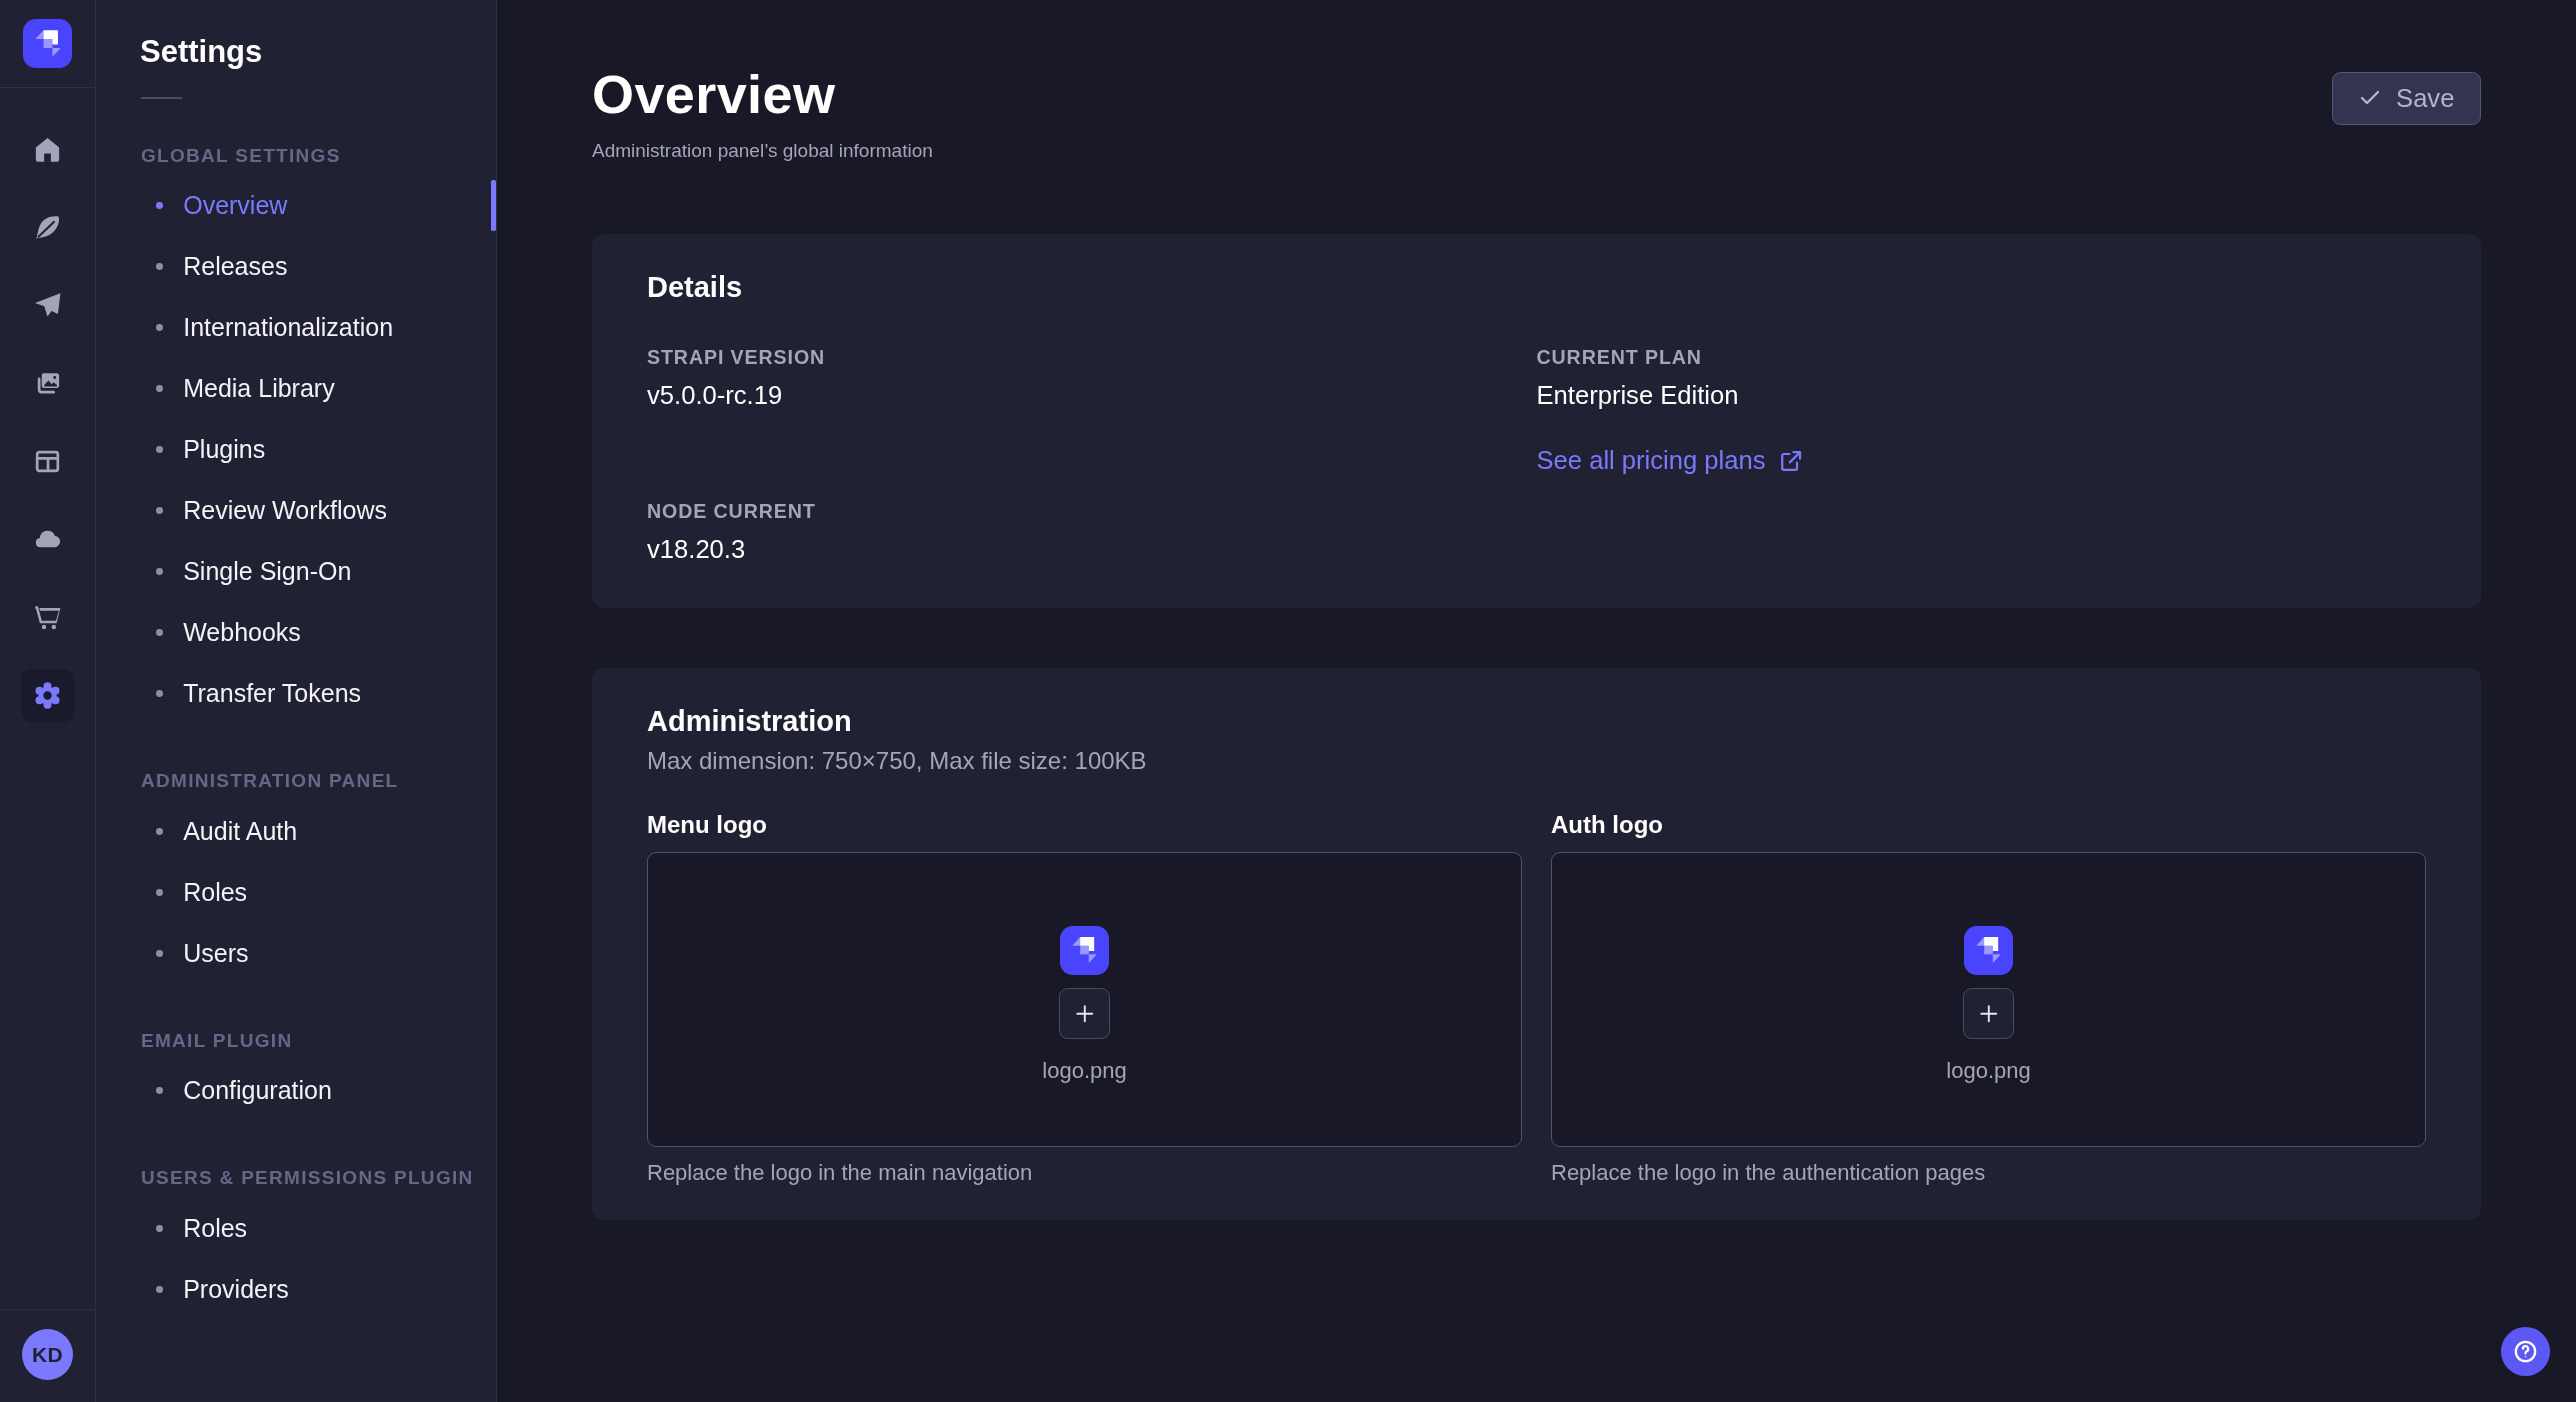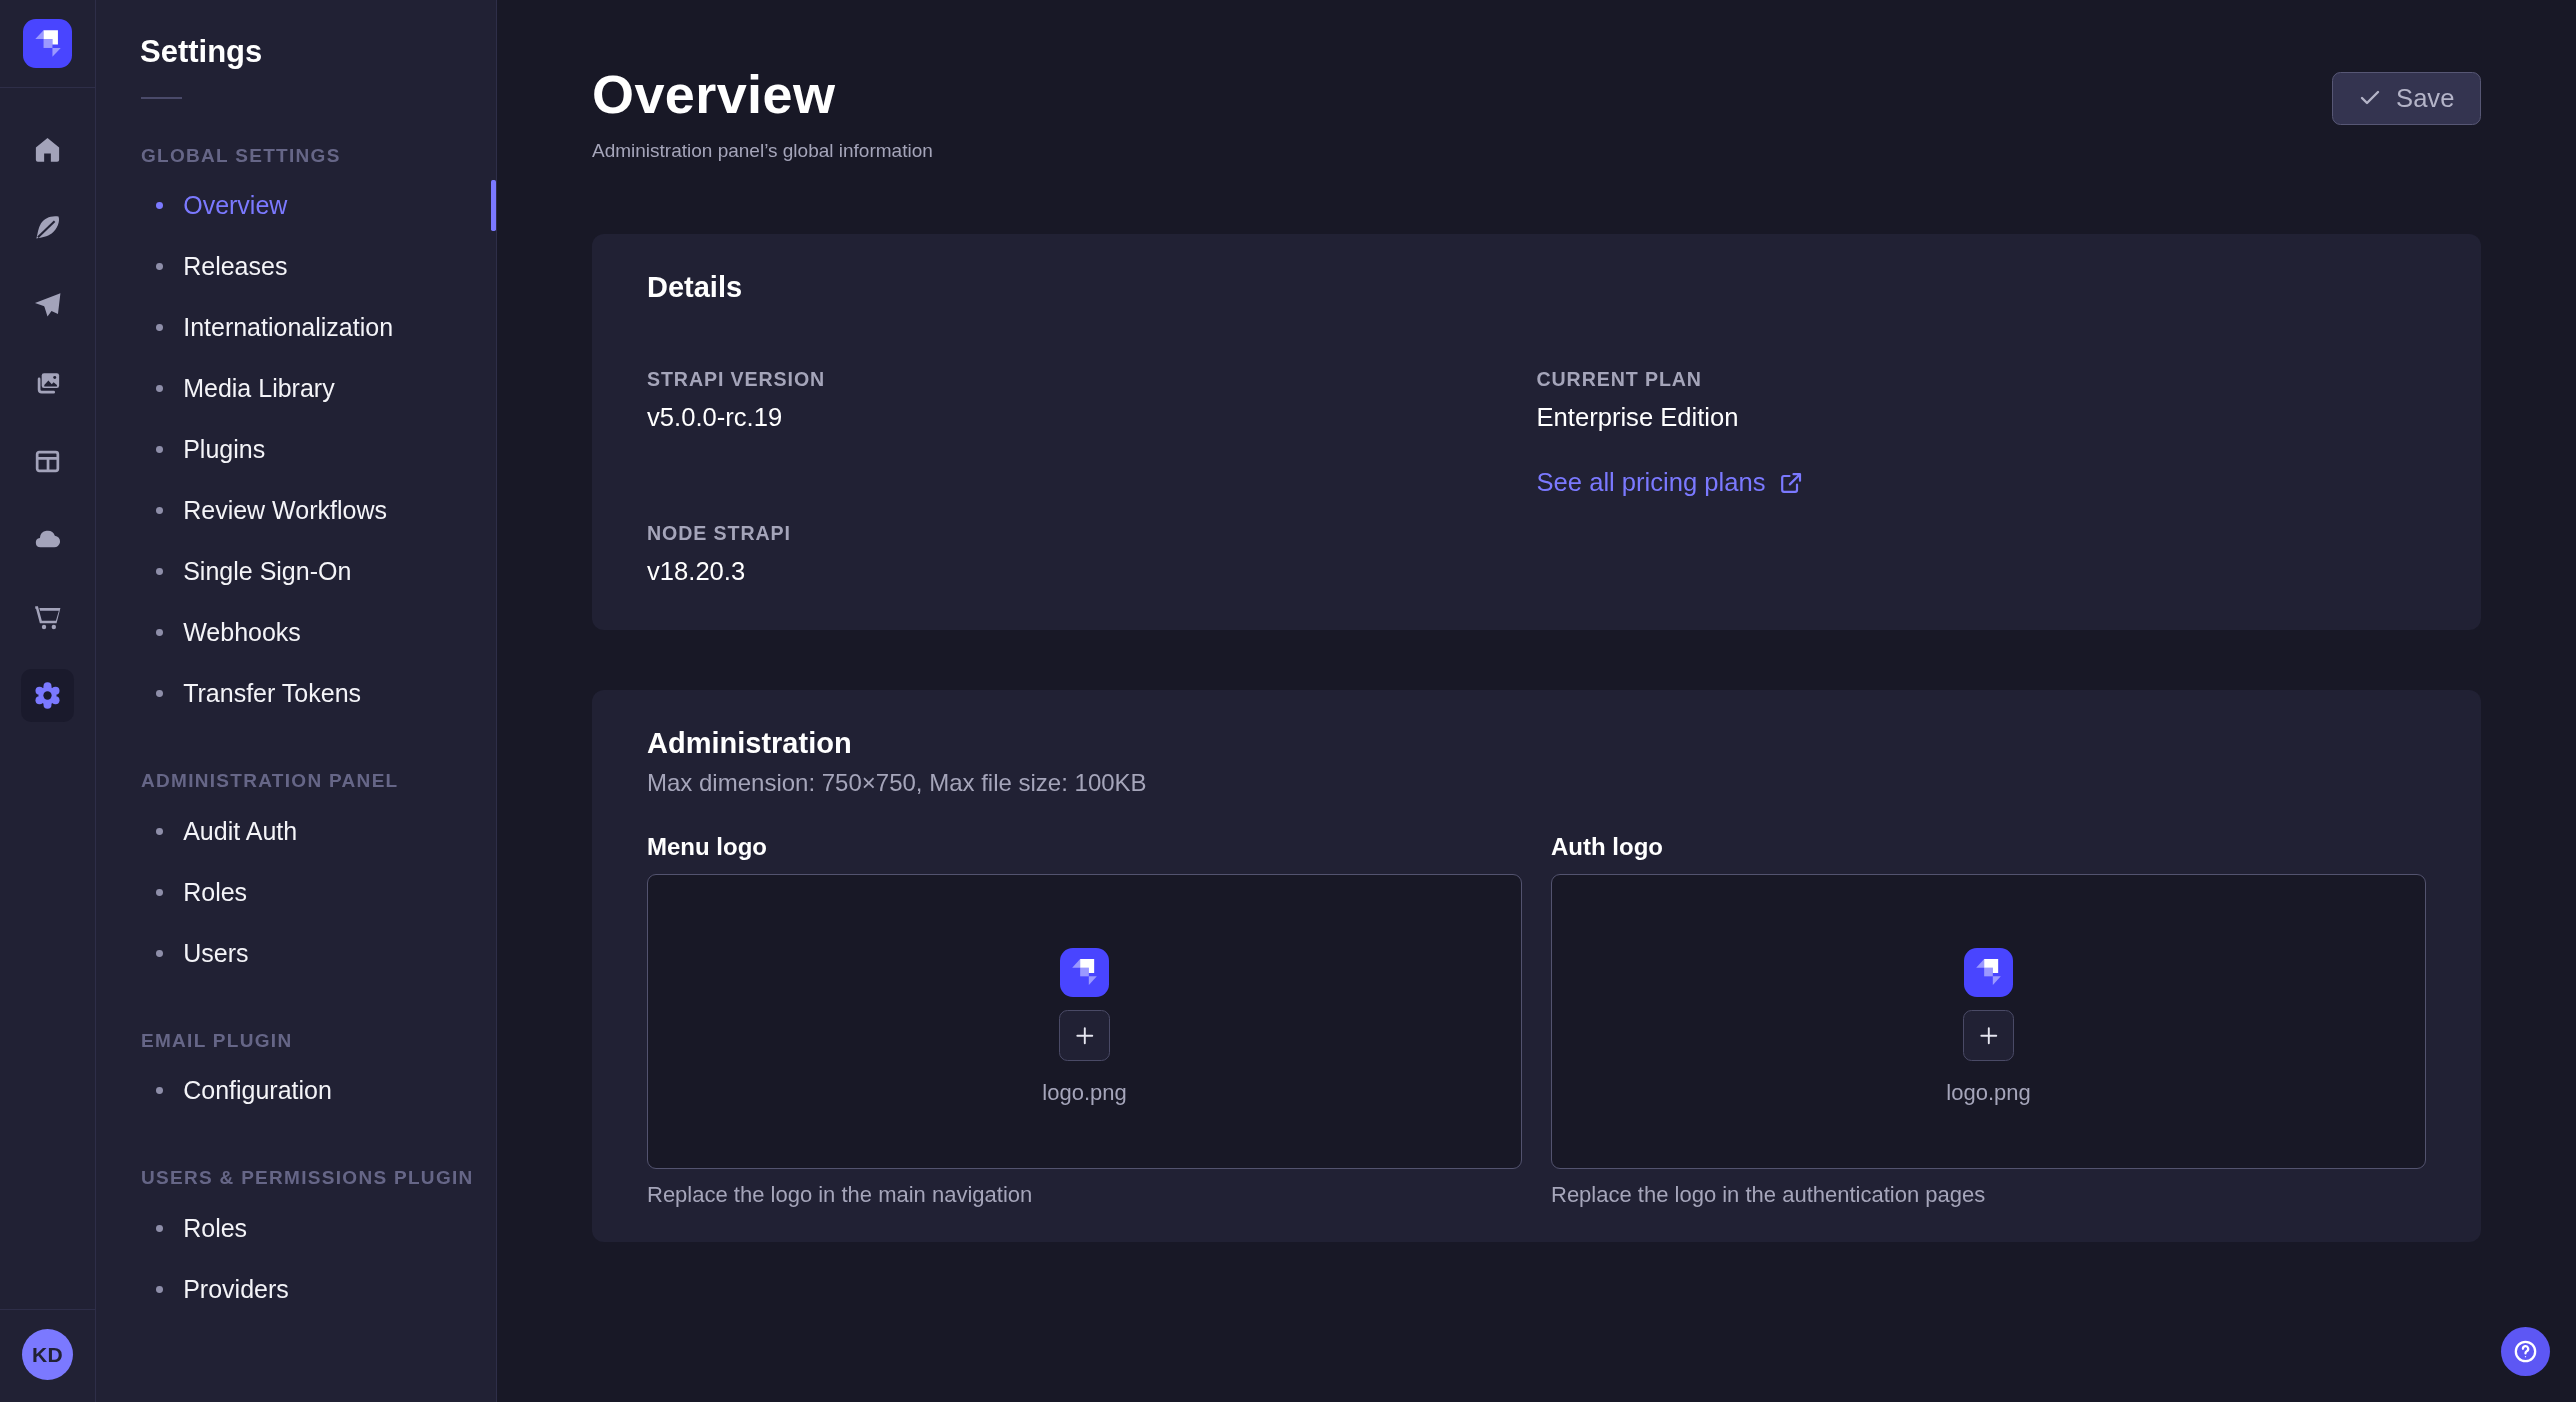--- a/index.html
+++ b/index.html
@@ -41,21 +41,21 @@
   .main{flex:1;background:#181826;padding:0 95px;position:relative;overflow:hidden;}
   .page-header{padding-top:63px;display:flex;justify-content:space-between;align-items:flex-start;}
   .page-header h1{margin:0;font-size:54px;font-weight:700;letter-spacing:0.4px;}
   .page-sub{margin-top:15.3px;font-size:19px;color:#a5a5ba;}
   .save-btn{height:53px;margin-top:8.5px;padding:0 25.6px;border-radius:8.5px;background:#343450;
         border:0.9px solid #575775;color:#b4b4c8;font-size:25.6px;font-weight:400;
         display:flex;align-items:center;gap:13.6px;cursor:default;font-family:inherit;}
   .card{background:#212134;border-radius:12px;margin-top:72px;padding:37px 55px 44px 55px;}
   .card h3{margin:0;font-size:29px;font-weight:600;}
   .card-sub{margin-top:8.5px;font-size:24px;color:#a5a5ba;}
-  .detail-grid{display:grid;grid-template-columns:1fr 1fr;margin-top:64px;}
+  .detail-grid{display:grid;grid-template-columns:1fr 1fr;margin-top:42px;}
   .field-label{font-size:19.6px;font-weight:600;letter-spacing:0.9px;color:#a5a5ba;}
   .field-value{margin-top:12px;font-size:25.6px;color:#ffffff;}
   .field-node{margin-top:90px;}
   .plans-link{margin-top:36px;display:inline-flex;align-items:center;gap:13.6px;
         font-size:25.6px;color:#7b79ff;text-decoration:none;cursor:pointer;}
   .custom-card{margin-top:60px;padding-bottom:34px;}
   .upload-grid{display:grid;grid-template-columns:1fr 1fr;gap:29px;margin-top:36px;}
   .upload-label{font-size:24px;font-weight:600;margin-bottom:12.8px;}
   .upload-box{height:281px;border:0.9px solid #53536f;border-radius:9px;background:#181826;
         display:flex;flex-direction:column;align-items:center;justify-content:center;
@@ -262,21 +262,21 @@
 
     <section class="card">
       <h3>Details</h3>
       <div class="detail-grid">
         <div>
           <div>
             <div class="field-label">STRAPI VERSION</div>
             <div class="field-value">v5.0.0-rc.19</div>
           </div>
           <div class="field-node">
-            <div class="field-label">NODE STRAPI</div>
+            <div class="field-label">NODE CURRENT</div>
             <div class="field-value">v18.20.3</div>
           </div>
         </div>
         <div>
           <div>
             <div class="field-label">CURRENT PLAN</div>
             <div class="field-value">Enterprise Edition</div>
           </div>
           <a class="plans-link">
             <span>See all pricing plans</span>

